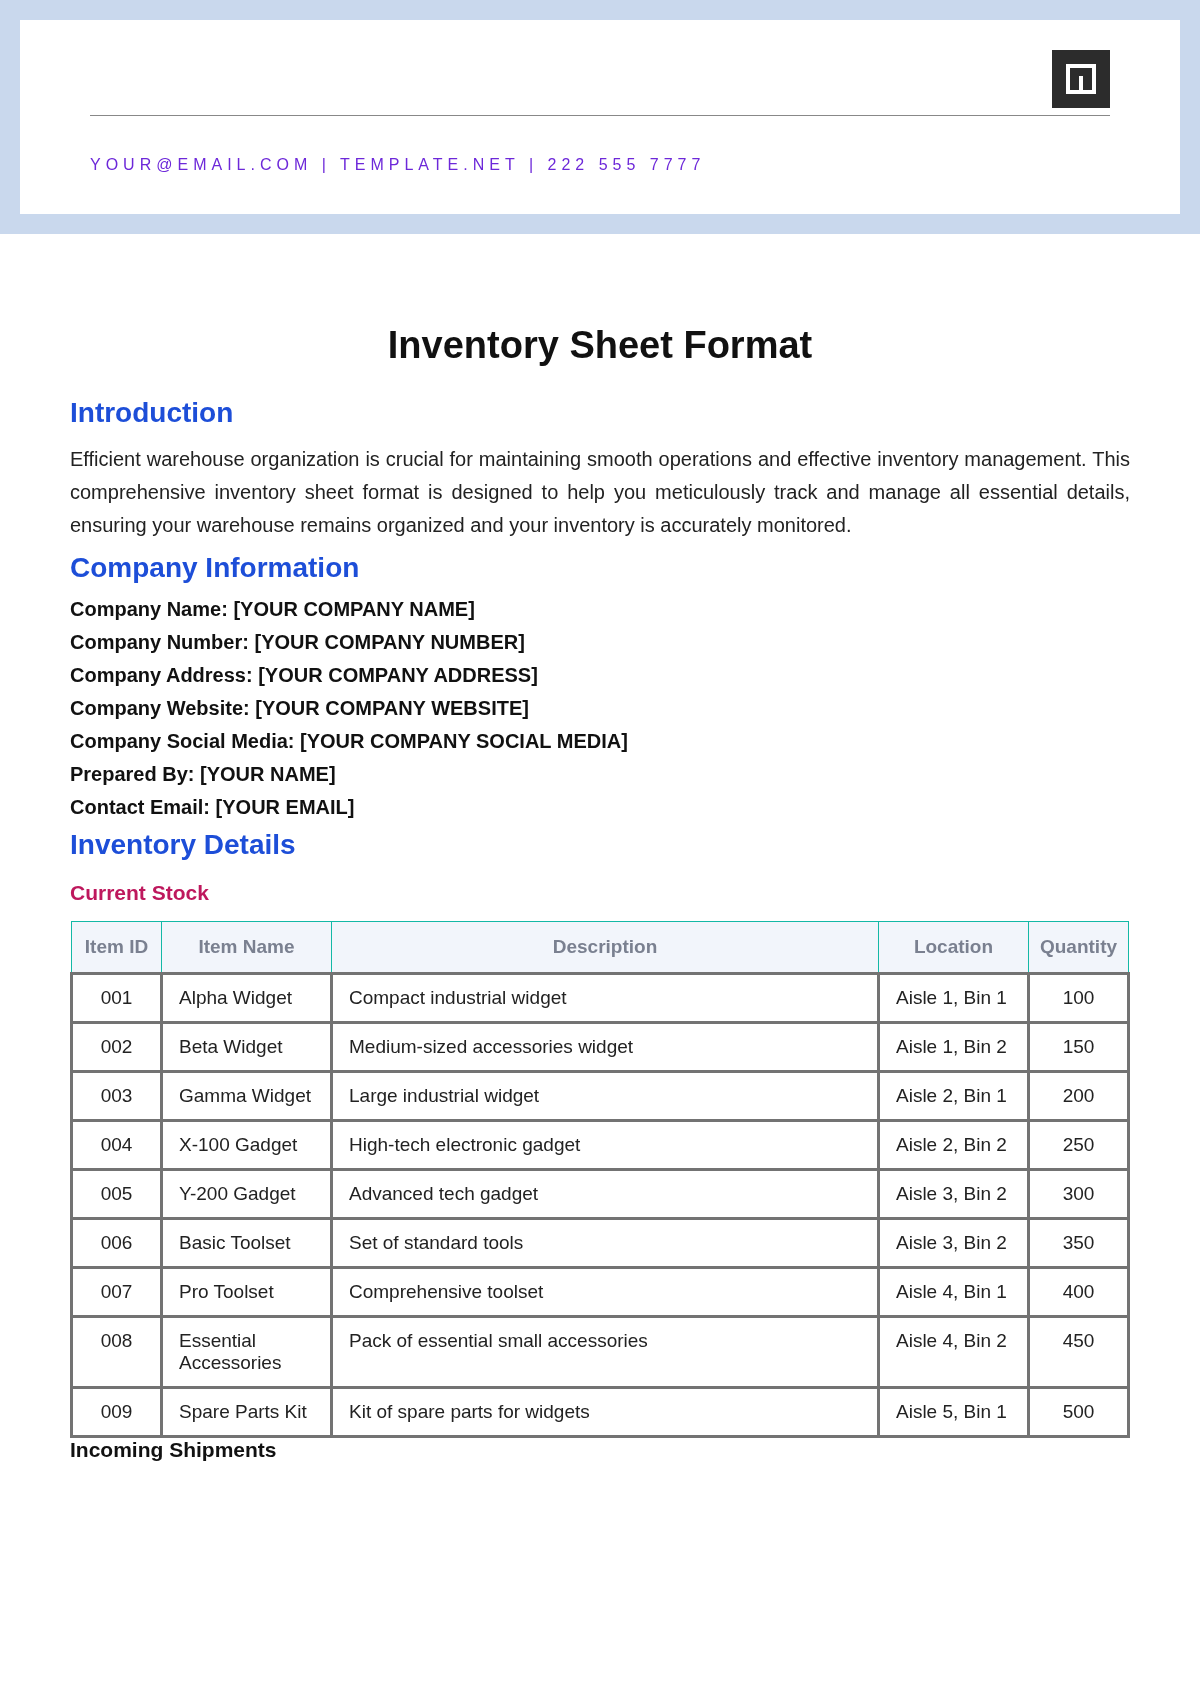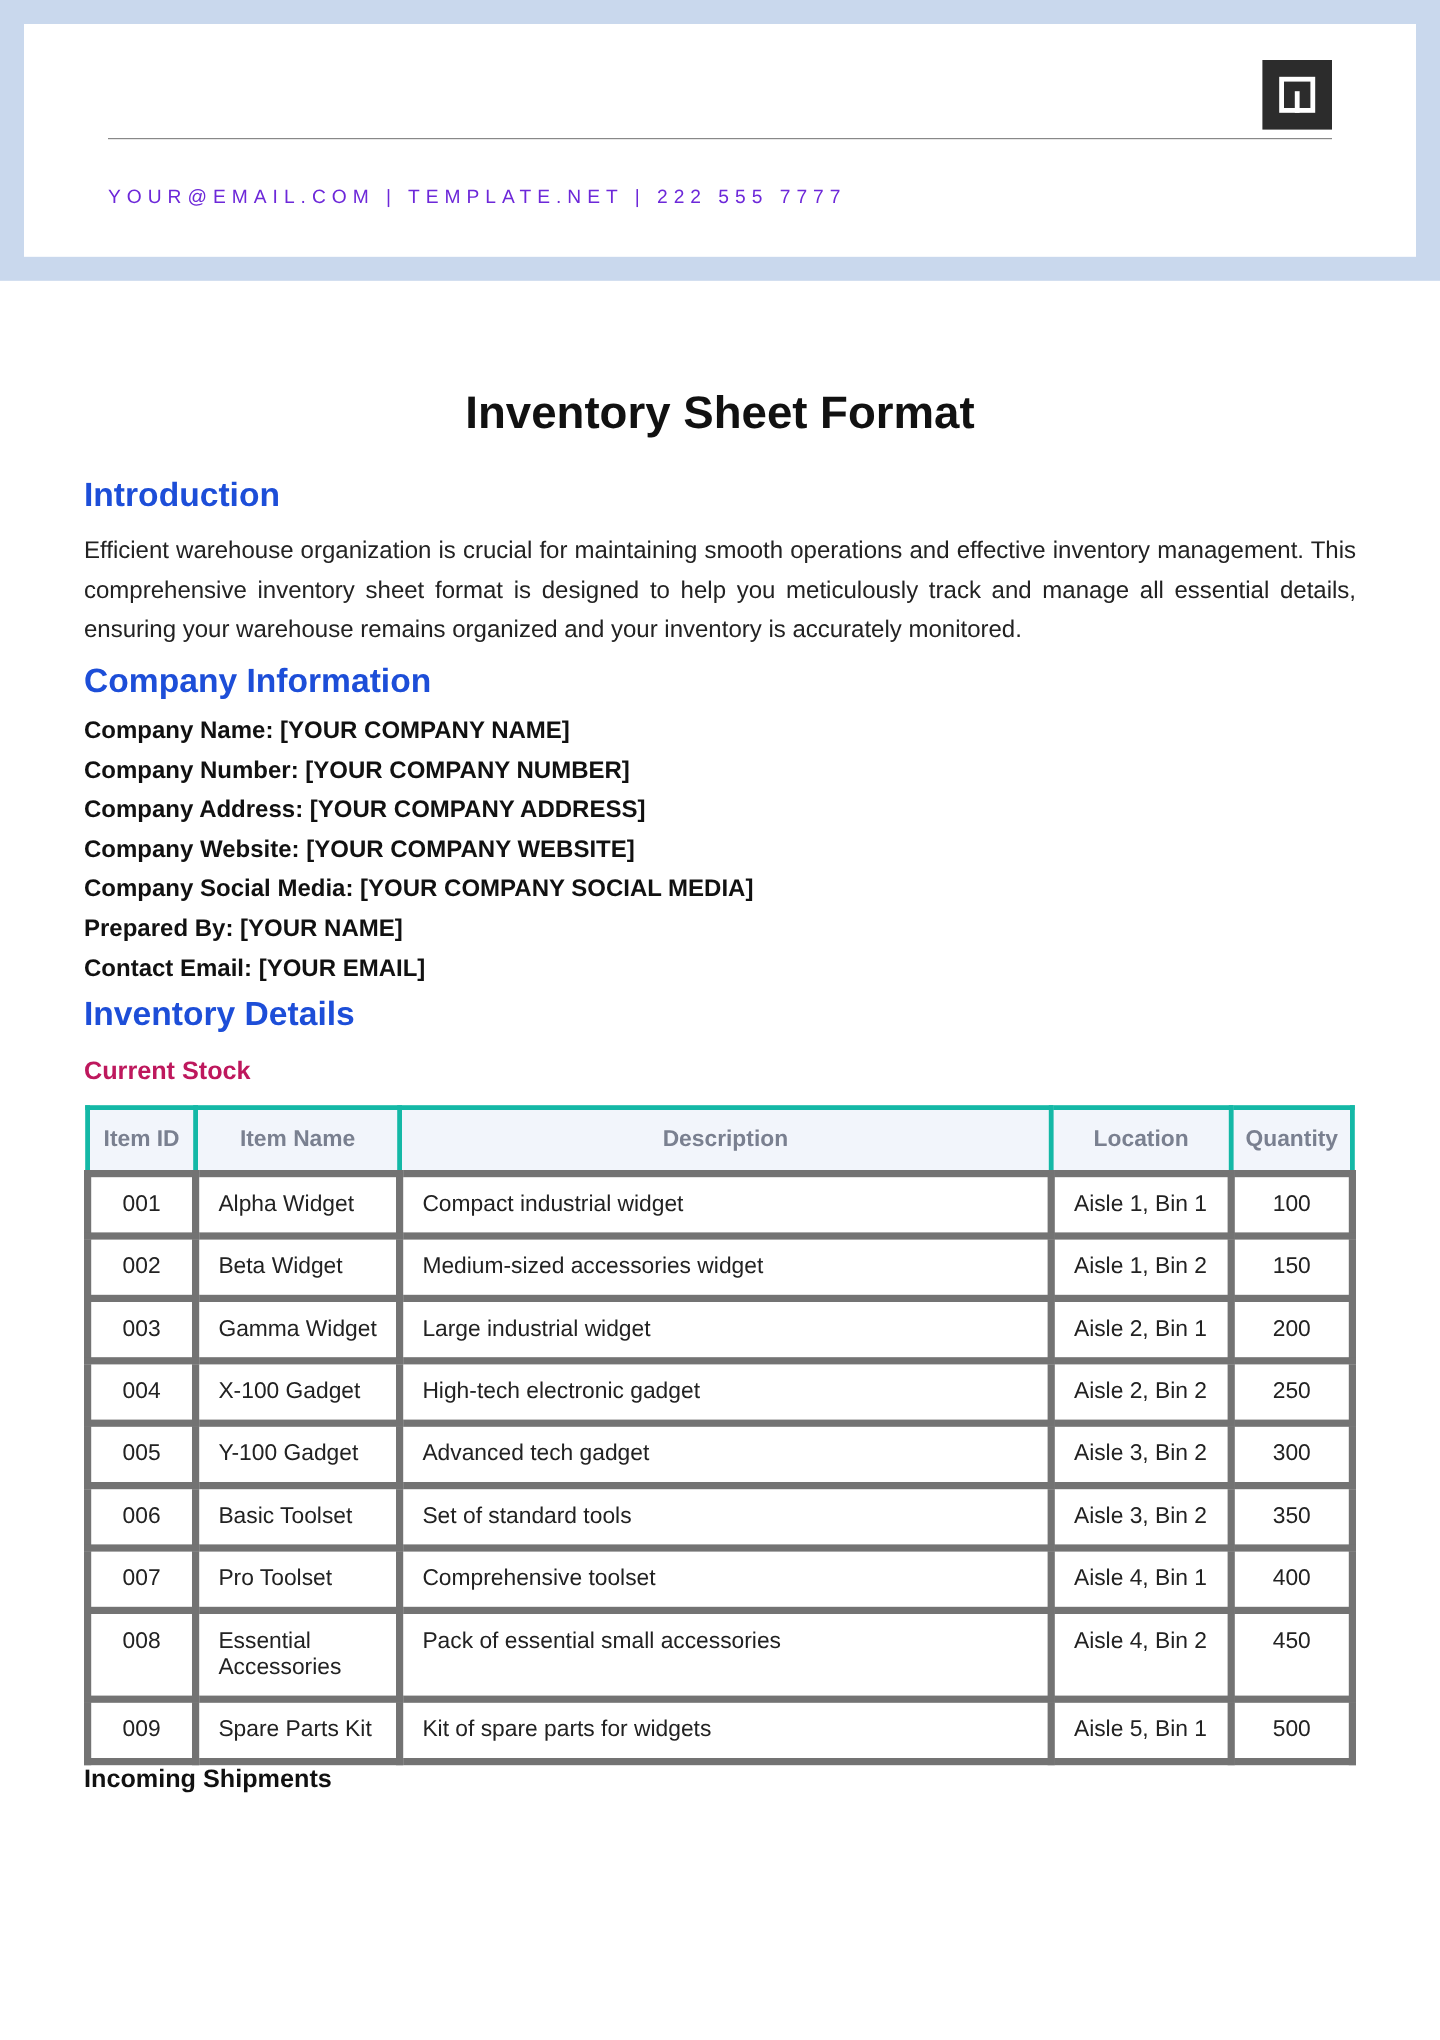--- a/index.html
+++ b/index.html
@@ -101,25 +101,25 @@
       width: 100%;
       border-collapse: collapse;
       font-size: 19px;
     }
     th {
       background: #f2f5fb;
       color: #7a8090;
       font-weight: 700;
       padding: 14px 10px;
       text-align: center;
-      border: 4px solid #14b8a6;
+      border: 1px solid #14b8a6;
     }
     td {
       padding: 12px 16px;
-      border: 6px solid #737373;
+      border: 3px solid #737373;
       color: #222;
       vertical-align: top;
       margin-left: 36px;
     }
     td.center { text-align: center; }
     .col-id { width: 90px; }
     .col-name { width: 170px; }
     .col-loc { width: 150px; }
     .col-qty { width: 100px; }
     .next-heading {
@@ -196,21 +196,21 @@
         </tr>
         <tr>
           <td class="center">004</td>
           <td>X-100 Gadget</td>
           <td>High-tech electronic gadget</td>
           <td>Aisle 2, Bin 2</td>
           <td class="center">250</td>
         </tr>
         <tr>
           <td class="center">005</td>
-          <td>Y-100 Gadget</td>
+          <td>Y-200 Gadget</td>
           <td>Advanced tech gadget</td>
           <td>Aisle 3, Bin 2</td>
           <td class="center">300</td>
         </tr>
         <tr>
           <td class="center">006</td>
           <td>Basic Toolset</td>
           <td>Set of standard tools</td>
           <td>Aisle 3, Bin 2</td>
           <td class="center">350</td>

